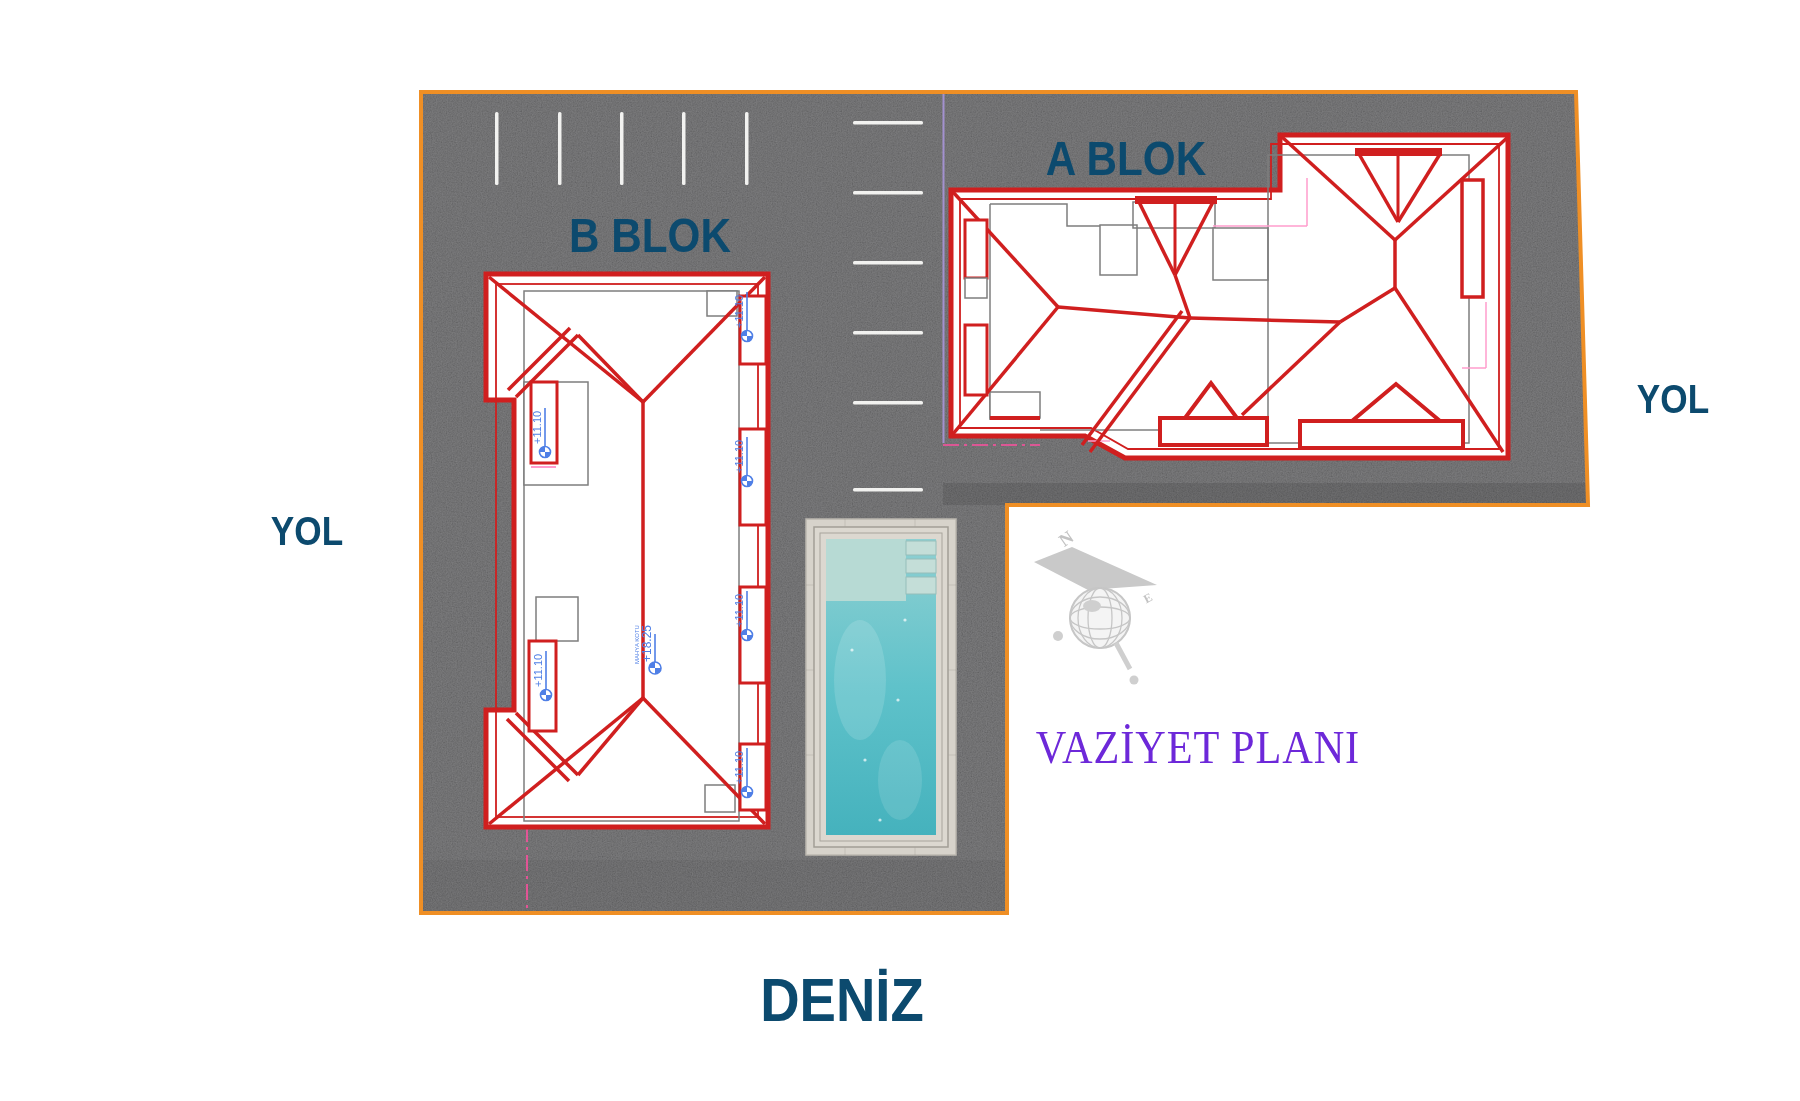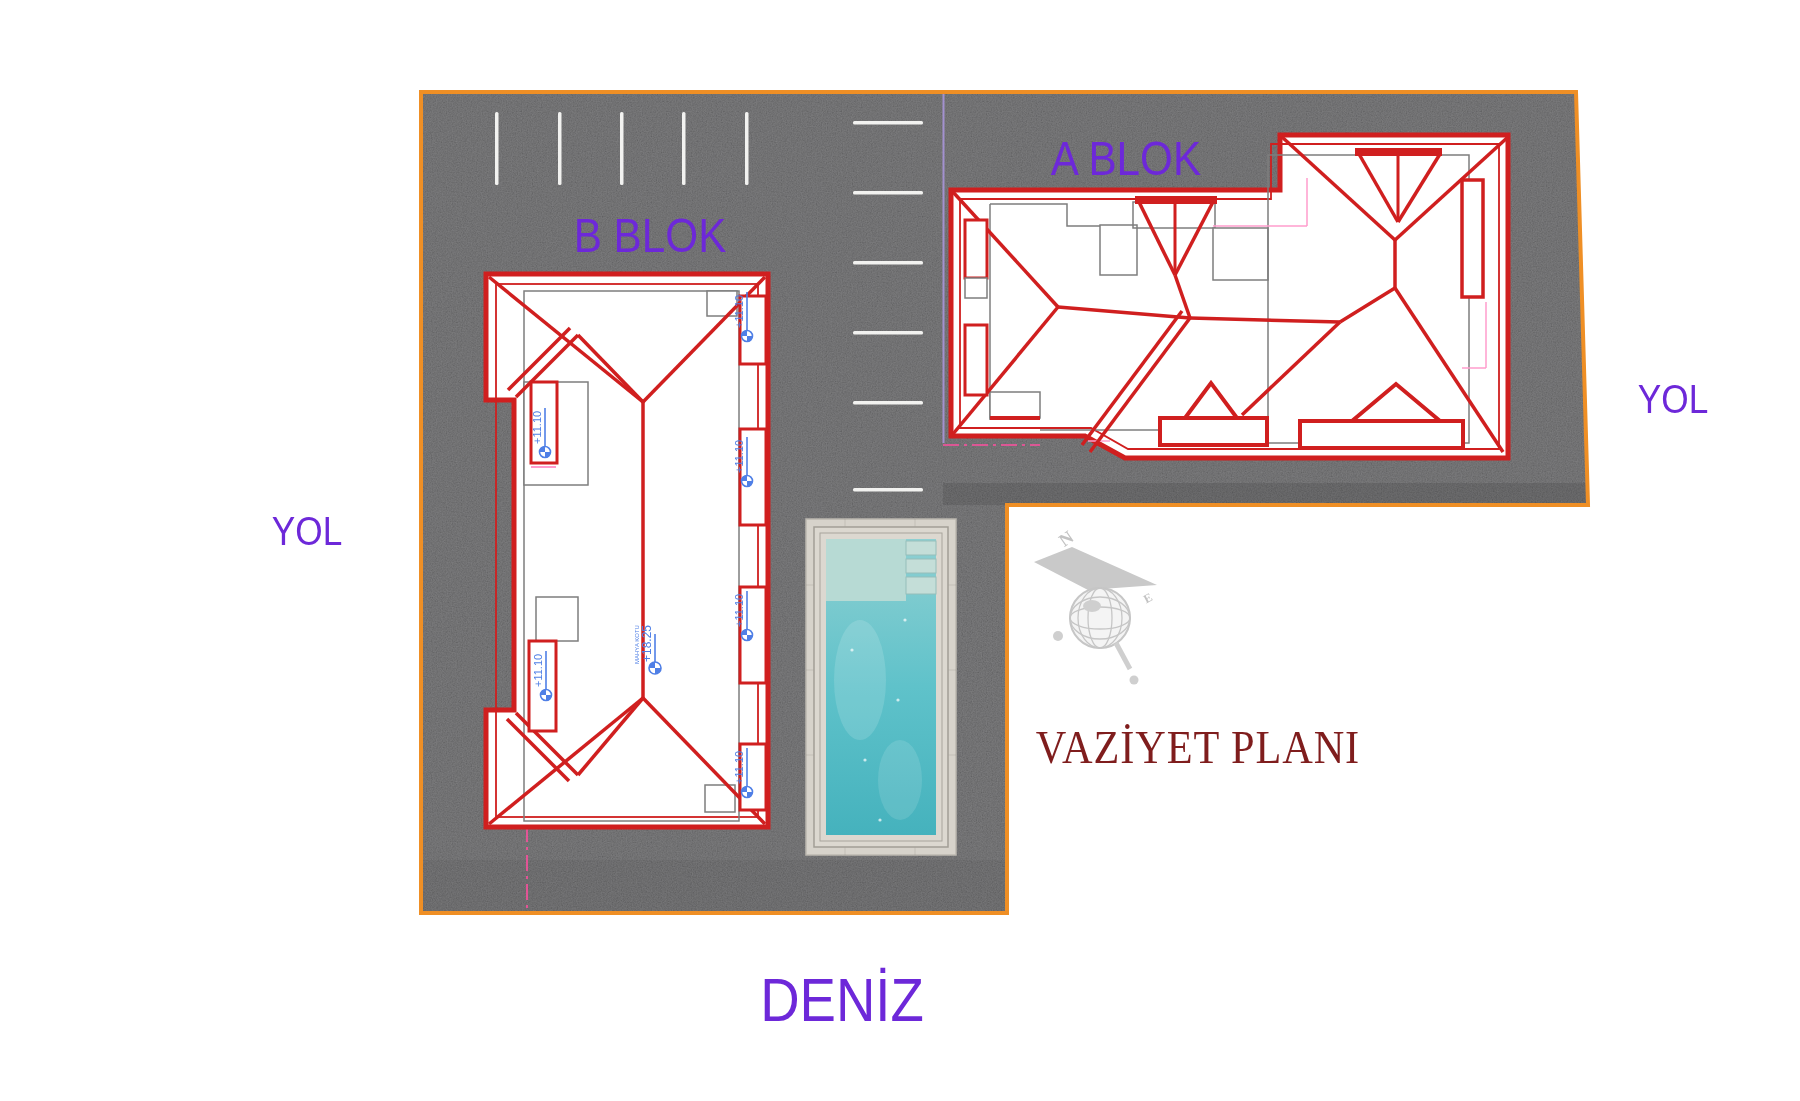--- a/index.html
+++ b/index.html
@@ -1,25 +1,25 @@
 <!DOCTYPE html>
 <html><head>
 <meta charset="utf-8">
 <style>
   html,body{margin:0;padding:0;background:#ffffff;}
   .stage{position:relative;width:1800px;height:1101px;background:#ffffff;overflow:hidden;
          font-family:"Liberation Sans", sans-serif;}
   .stage svg{position:absolute;left:0;top:0;}
-  .lbl{position:absolute;transform:translate(-50%,-50%);color:#6d28d9;font-weight:400;
+  .lbl{position:absolute;transform:translate(-50%,-50%);color:#0c4a6e;font-weight:700;
        white-space:nowrap;line-height:1;}
   .lbl .sq{display:inline-block;transform:scaleX(0.88);}
   .lbl-blok{font-size:48px;}
   .lbl-yol{font-size:40px;}
   .lbl-deniz{font-size:62px;text-align:right;}
-  .lbl-title{font-family:"Liberation Serif", serif;font-weight:400;color:#7f1d1d;
+  .lbl-title{font-family:"Liberation Serif", serif;font-weight:400;color:#6d28d9;
              font-size:46px;letter-spacing:1px;}
   .mktext{font-family:"Liberation Sans", sans-serif;fill:#4f7fe6;}
   .compass-letter{font-family:"Liberation Serif", serif;fill:#c3c3c3;font-weight:700;}
 </style>
 </head>
 <body>
 
 <div class="stage">
 
 <svg width="1800" height="1101" viewBox="0 0 1800 1101">

